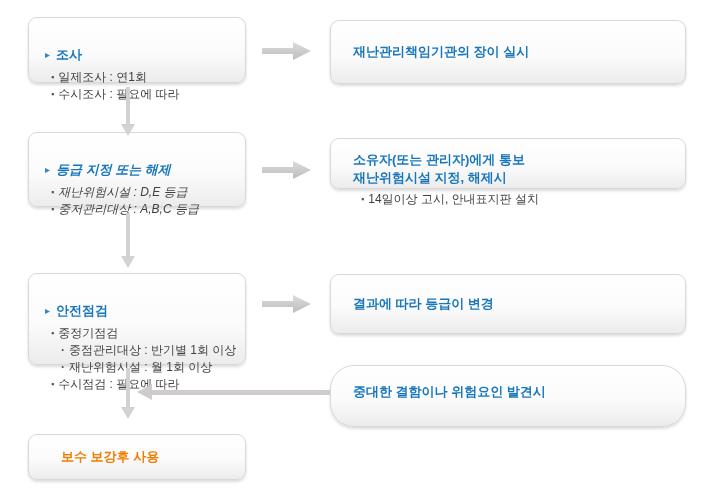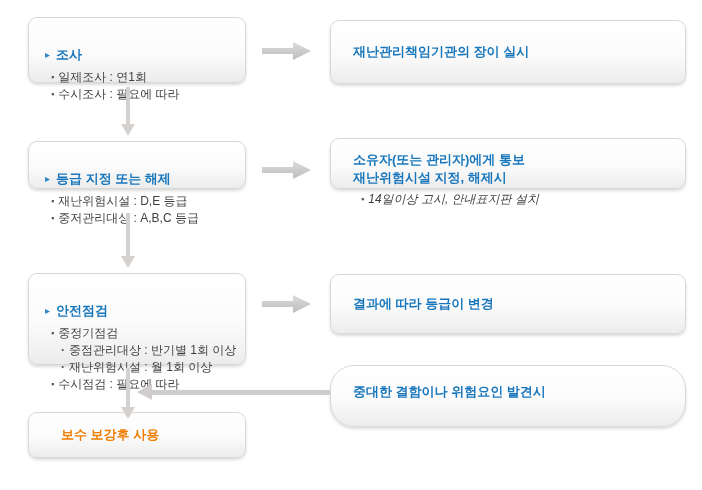--- a/index.html
+++ b/index.html
@@ -18,21 +18,21 @@
   .vcenter{display:flex;flex-direction:column;justify-content:center;}
   .box-title{font-size:13px;font-weight:bold;color:#1877bc;margin-bottom:5px;white-space:nowrap;}
   .tri{font-size:10px;color:#2a86c8;margin-right:6px;vertical-align:1px;}
   .line{font-size:12px;line-height:17px;color:#3f3f3f;white-space:nowrap;}
   .lvl1{margin-left:6px;}
   .lvl2{margin-left:16px;}
   .sq{font-size:9px;color:#555;margin-right:4px;vertical-align:1px;}
   .dot{font-size:12px;color:#555;margin-right:4px;font-weight:bold;}
   .blue-line{font-size:13px;font-weight:bold;color:#1877bc;line-height:18px;white-space:nowrap;}
   .orange-line{font-size:13px;font-weight:bold;color:#ef7d00;margin-left:16px;white-space:nowrap;}
-  .r-bullet{margin-top:4px;margin-left:8px;font-style:italic;}
+  .r-bullet{margin-top:4px;margin-left:8px;}
   .arrow{position:absolute;}
   .hline{position:absolute;background:#cfcccb;}
   .larrow-head{
     position:absolute;width:0;height:0;
     border-top:8px solid transparent;border-bottom:8px solid transparent;
     border-right:15px solid #cfcccb;
   }
 </style>
 </head>
 <body>
@@ -44,21 +44,21 @@
       <span class="tri">▸</span><span>조사</span>
     </div>
     <div class="line lvl1">
       <span class="sq">▪</span><span>일제조사 : 연1회</span>
     </div>
     <div class="line lvl1">
       <span class="sq">▪</span><span>수시조사 : 필요에 따라</span>
     </div>
   </div>
 
-  <div class="box lbox" style="top:141px;height:48px;">
+  <div class="box lbox" style="top:132px;height:75px;font-style:italic;">
     <div class="box-title">
       <span class="tri">▸</span><span>등급 지정 또는 해제</span>
     </div>
     <div class="line lvl1">
       <span class="sq">▪</span><span>재난위험시설 : D,E 등급</span>
     </div>
     <div class="line lvl1">
       <span class="sq">▪</span><span>중저관리대상 : A,B,C 등급</span>
     </div>
   </div>
@@ -74,21 +74,21 @@
       <span class="dot">·</span><span>중점관리대상 : 반기별 1회 이상</span>
     </div>
     <div class="line lvl2">
       <span class="dot">·</span><span>재난위험시설 : 월 1회 이상</span>
     </div>
     <div class="line lvl1">
       <span class="sq">▪</span><span>수시점검 :  필요에 따라</span>
     </div>
   </div>
 
-  <div class="box lbox vcenter" style="top:412px;height:46px;padding-top:0;padding-bottom:0;">
+  <div class="box lbox vcenter" style="top:434px;height:46px;padding-top:0;padding-bottom:0;">
     <div class="orange-line">보수 보강후 사용</div>
   </div>
 
   <div class="box rbox vcenter" style="top:20px;height:64px;padding-top:0;padding-bottom:0;">
     <div class="blue-line">재난관리책임기관의 장이 실시</div>
   </div>
 
   <div class="box rbox" style="top:138px;height:51px;">
     <div class="blue-line">소유자(또는 관리자)에게 통보</div>
     <div class="blue-line">재난위험시설 지정, 해제시</div>

